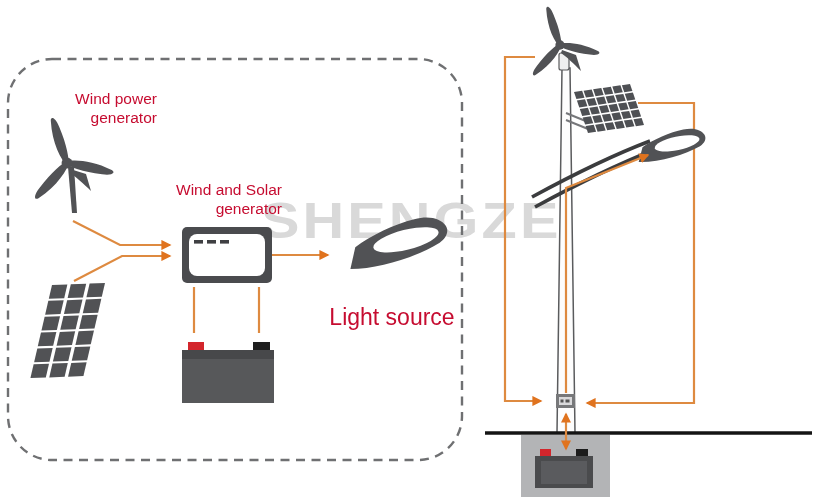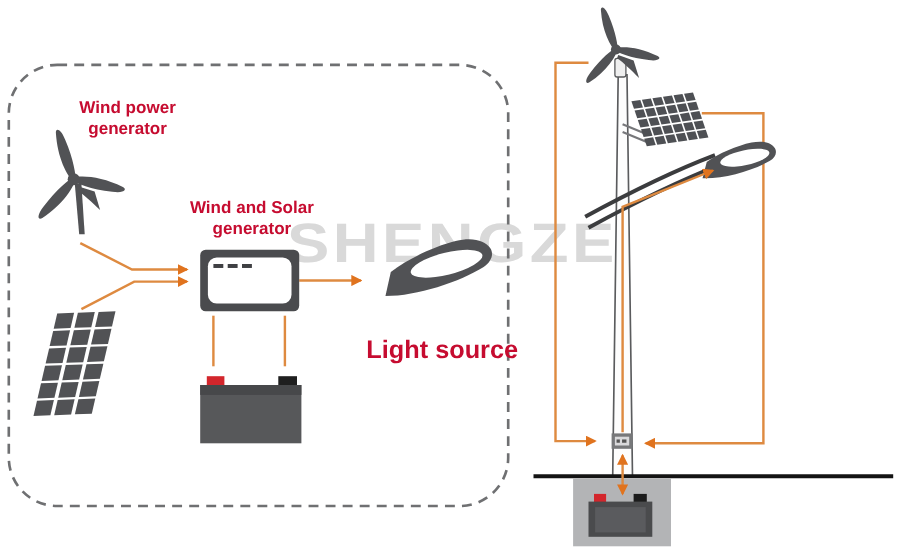--- a/index.html
+++ b/index.html
@@ -19,26 +19,26 @@
   .watermark{
     position:absolute;left:261px;top:191px;
     font-size:56px;font-weight:bold;letter-spacing:3px;
     color:var(--watermark-gray);
     transform:scale(1.03,0.9);transform-origin:left top;
     white-space:nowrap;user-select:none;
   }
   svg.gfx{position:absolute;left:0;top:0;}
   .lbl{
     position:absolute;transform:translateX(-50%);
-    text-align:center;font-weight:bold;color:var(--label-red);
+    text-align:right;font-weight:normal;color:var(--label-red);
     line-height:1.22;white-space:nowrap;
   }
   #lbl-wind {left:116px;top:90px;font-size:15.5px;}
   #lbl-ctrl {left:229px;top:181px;font-size:15.5px;}
-  #lbl-light{left:402px;top:303px;font-size:23px;}
+  #lbl-light{left:392px;top:303px;font-size:23px;}
   #lbl-solar{left:84px; top:401px;font-size:21px;}
   #lbl-batt {left:229px;top:425px;font-size:22px;}
 
   .dashed{fill:none;stroke:var(--border-gray);stroke-width:2.4;stroke-dasharray:9 6.5;}
   .oline{fill:none;stroke:var(--line-orange);stroke-width:2.2;}
   .dk{fill:var(--icon-gray);}
   .cell{fill:var(--icon-gray);}
   .pole-cell{fill:#4e5054;}
   .armline{fill:none;stroke:#3b3c3e;stroke-width:3.6;}
 </style>

